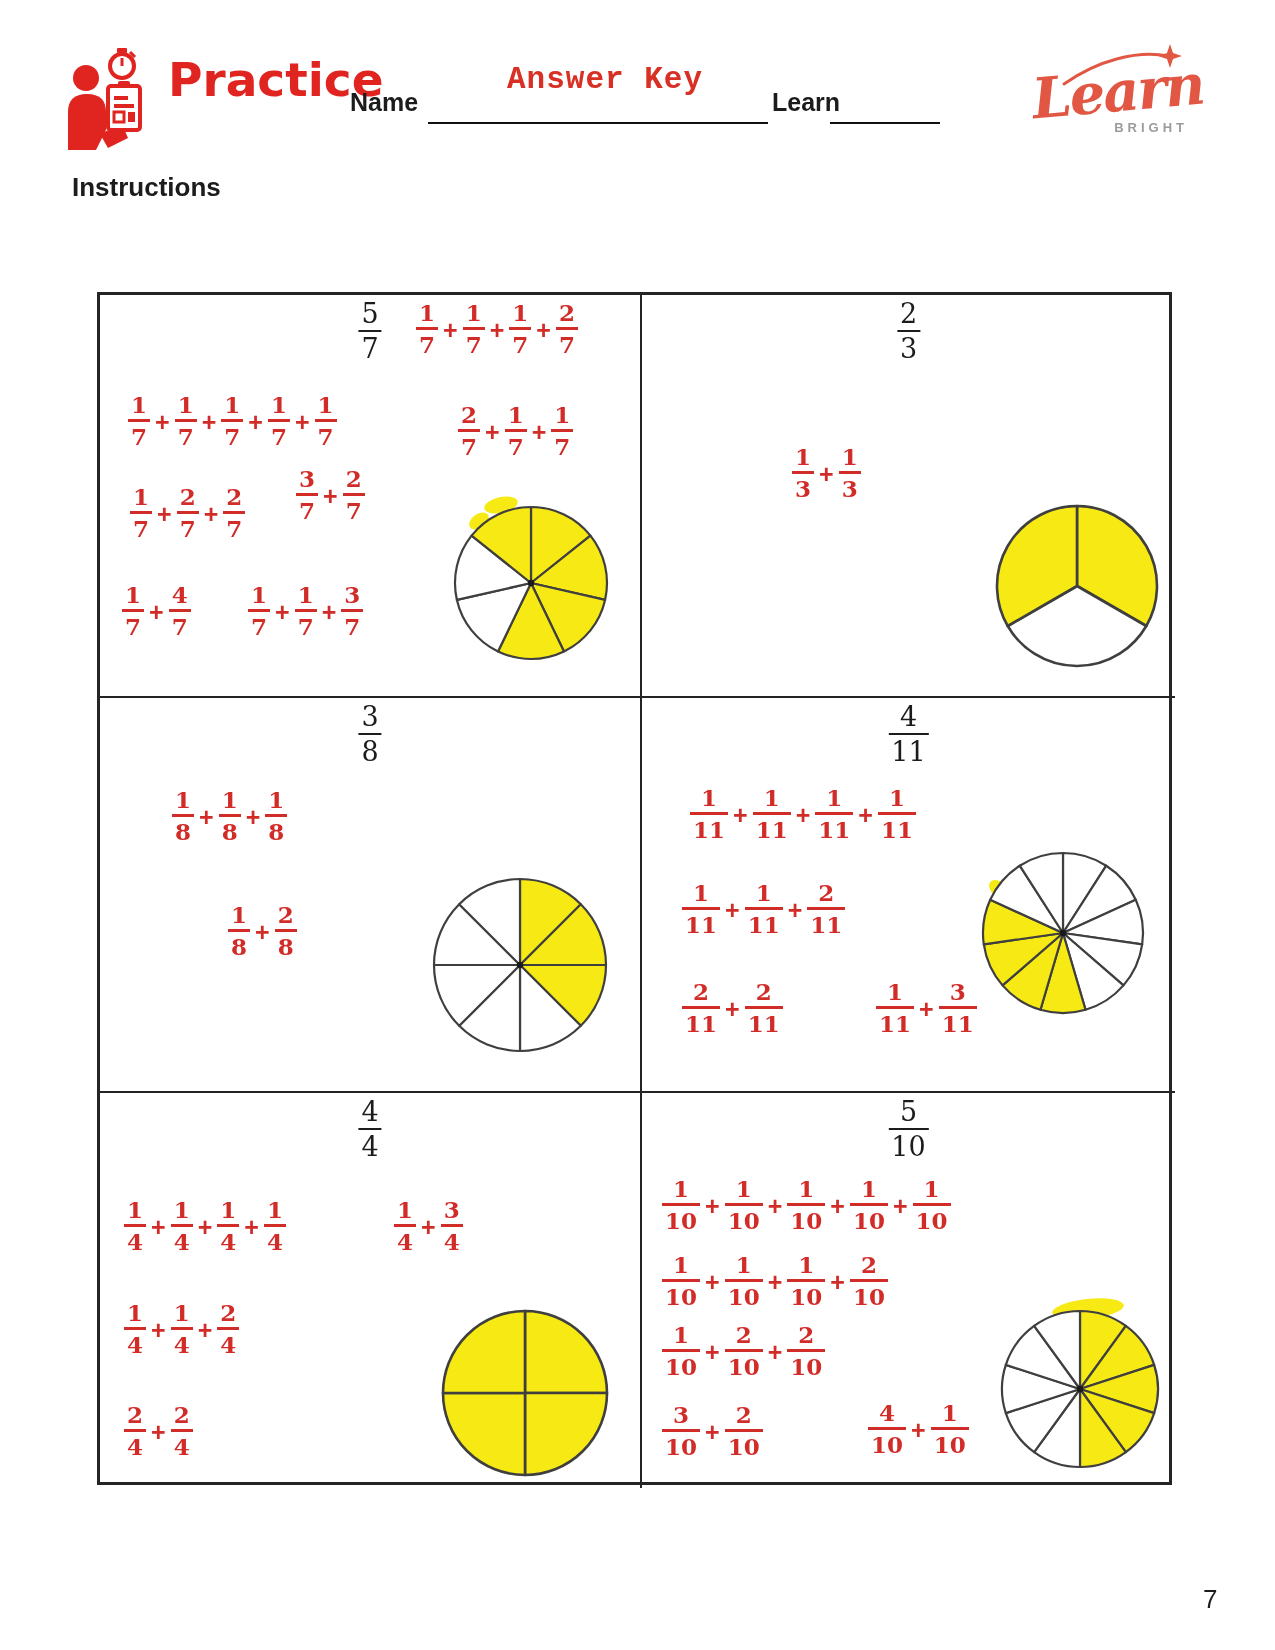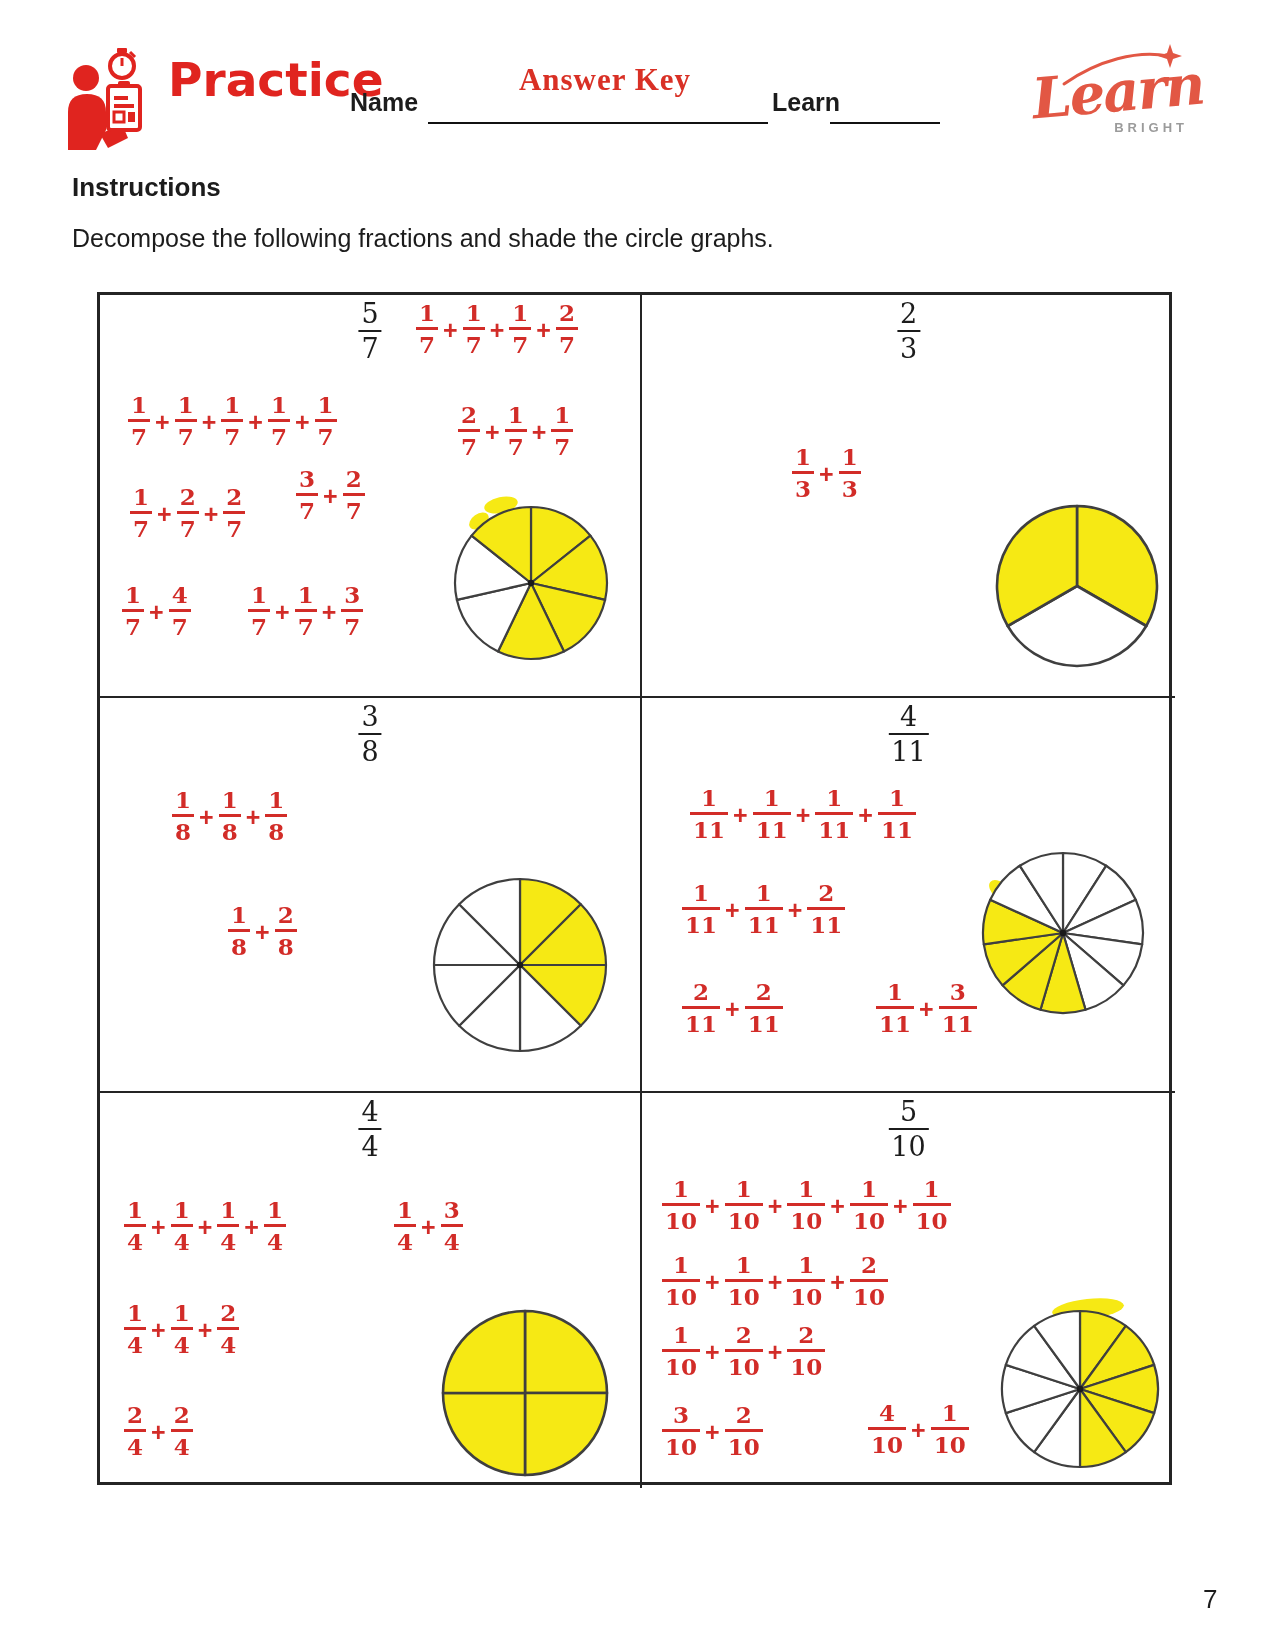--- a/index.html
+++ b/index.html
@@ -6,21 +6,21 @@
   .page{position:relative;width:1275px;height:1650px;background:#ffffff;overflow:hidden;
         font-family:"Liberation Sans",sans-serif;color:#1c1c1c;}
 
   
   .logo-icon{position:absolute;left:58px;top:46px;width:106px;height:106px;}
   .practice-word{position:absolute;left:168px;top:52px;font-size:47px;font-weight:bold;
                  letter-spacing:0px;color:#e0241f;font-family:"DejaVu Sans",sans-serif;}
   .name-label{position:absolute;left:350px;top:88px;font-size:25px;font-weight:bold;}
   .name-line{position:absolute;left:428px;top:78px;width:340px;height:44px;border-bottom:2px solid #111;}
   .name-value{position:absolute;left:470px;top:62px;width:270px;text-align:center;font-size:31px;
-              font-weight:bold;color:#d93025;font-family:Liberation Serif, serif;letter-spacing:1px;}
+              font-weight:bold;color:#d93025;font-family:Liberation Mono, monospace;letter-spacing:1px;}
   .date-label{position:absolute;left:772px;top:88px;font-size:25px;font-weight:bold;}
   .date-line{position:absolute;left:830px;top:78px;width:110px;height:44px;border-bottom:2px solid #111;}
 
   .lb-logo{position:absolute;left:1018px;top:44px;width:180px;height:100px;}
   .lb-script{position:absolute;left:14px;top:14px;font-family:"DejaVu Serif",serif;font-style:italic;
              font-weight:bold;font-size:56px;color:#e25744;transform:rotate(-5deg);letter-spacing:-2px;}
   .lb-swoosh{position:absolute;left:0;top:0;width:180px;height:46px;}
   .lb-caps{position:absolute;right:10px;top:76px;font-size:13px;letter-spacing:4px;color:#9b9b9b;
            font-weight:bold;}
 
@@ -92,21 +92,20 @@
   <div class="lb-logo">
     <span class="lb-script">Learn</span>
     <svg class="lb-swoosh" viewBox="0 0 180 46">
       <path d="M46,40 C80,16 120,6 150,12" fill="none" stroke="#e25744" stroke-width="3" stroke-linecap="round"></path>
       <path d="M152,0 L155,9 L164,12 L155,15 L152,24 L149,15 L140,12 L149,9 Z" fill="#e25744"></path>
     </svg>
     <span class="lb-caps">BRIGHT</span>
   </div>
 
   <div class="instr-head">Instructions</div>
-  <div class="instr-text">Decompose the following fractions and shade the circle graphs.</div>
 
   <div class="ptable">
     <div class="cell" style="left:0;   top:0;    width:540px;height:401px;">
         <div class="target-frac" style="top:4px;"><span class="expr-inner" style="display:inline-flex;">
             <span class="frac">
               <span class="num">5</span>
               <span class="den">7</span>
             </span>
           </span></div>
         <div class="expr" style="left:316px;top:6px;">

